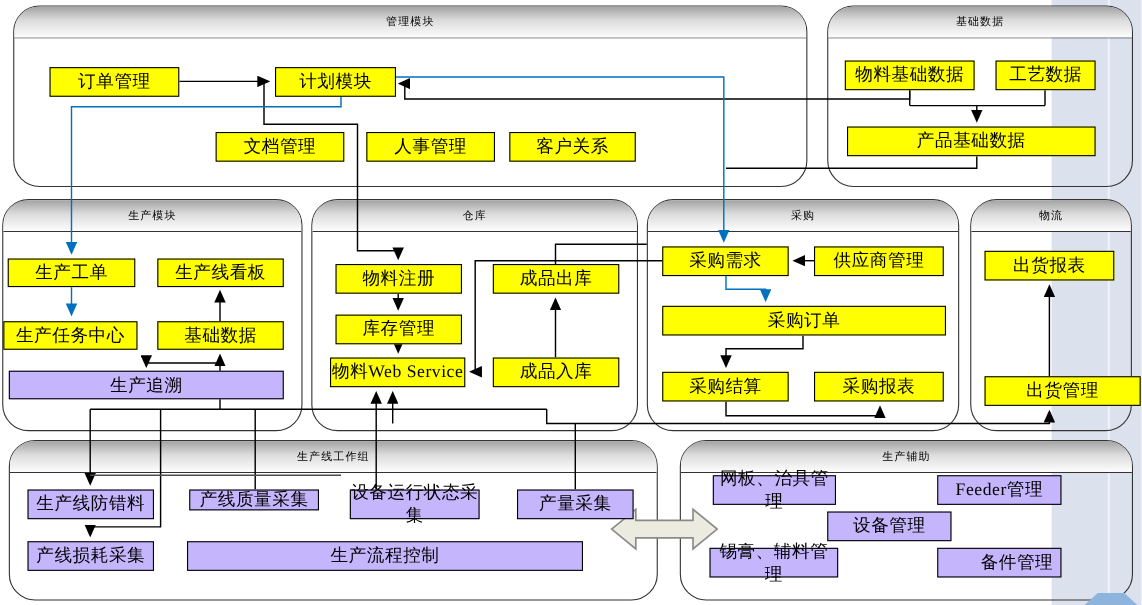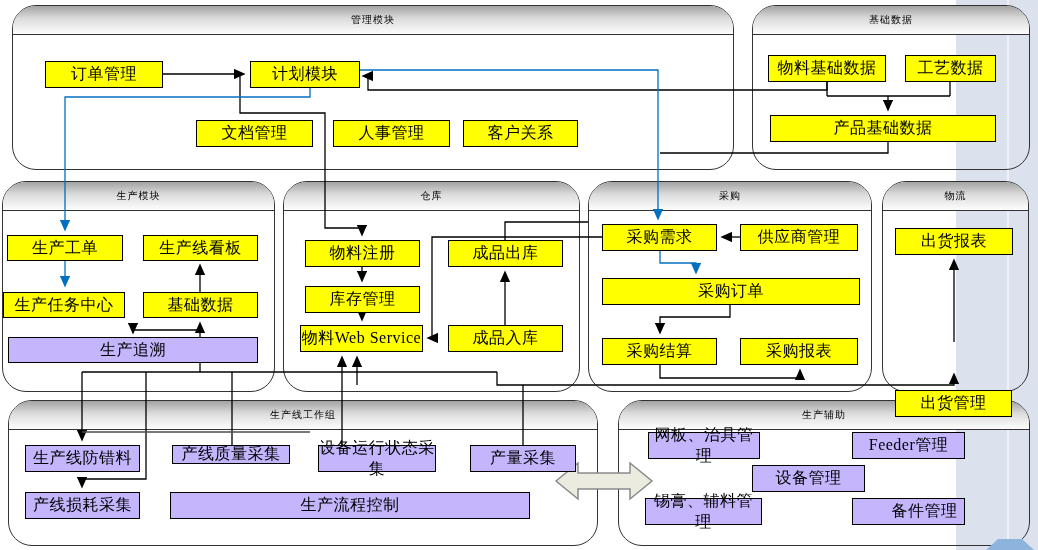--- a/index.html
+++ b/index.html
@@ -124,21 +124,21 @@
   <div class="bx y" style="left:448px;top:240px;width:115px;height:27px;">成品出库</div>
   <div class="bx y" style="left:448px;top:325px;width:115px;height:27px;">成品入库</div>
 
   <div class="bx y" style="left:602px;top:224px;width:115px;height:27px;">采购需求</div>
   <div class="bx y" style="left:740px;top:224px;width:118px;height:27px;">供应商管理</div>
   <div class="bx y" style="left:602px;top:278px;width:258px;height:27px;">采购订单</div>
   <div class="bx y" style="left:602px;top:338px;width:115px;height:27px;">采购结算</div>
   <div class="bx y" style="left:740px;top:338px;width:118px;height:27px;">采购报表</div>
 
   <div class="bx y" style="left:895px;top:228px;width:118px;height:27px;">出货报表</div>
-  <div class="bx y" style="left:895px;top:342px;width:117px;height:27px;margin-top:48px;">出货管理</div>
+  <div class="bx y" style="left:895px;top:342px;width:142px;height:27px;">出货管理</div>
 
   <div class="bx g" style="left:25px;top:445px;width:115px;height:27px;">生产线防错料</div>
   <div class="bx g" style="left:172px;top:445px;width:118px;height:19px;">产线质量采集</div>
   <div class="bx g" style="left:318px;top:445px;width:118px;height:27px;">设备运行状态采集</div>
   <div class="bx g" style="left:470px;top:445px;width:106px;height:27px;">产量采集</div>
   <div class="bx g" style="left:25px;top:492px;width:115px;height:27px;">产线损耗采集</div>
   <div class="bx g" style="left:170px;top:492px;width:360px;height:27px;">生产流程控制</div>
 
   <div class="bx g" style="left:648px;top:432px;width:112px;height:27px;">网板、治具管理</div>
   <div class="bx g" style="left:852px;top:432px;width:113px;height:27px;">Feeder管理</div>

